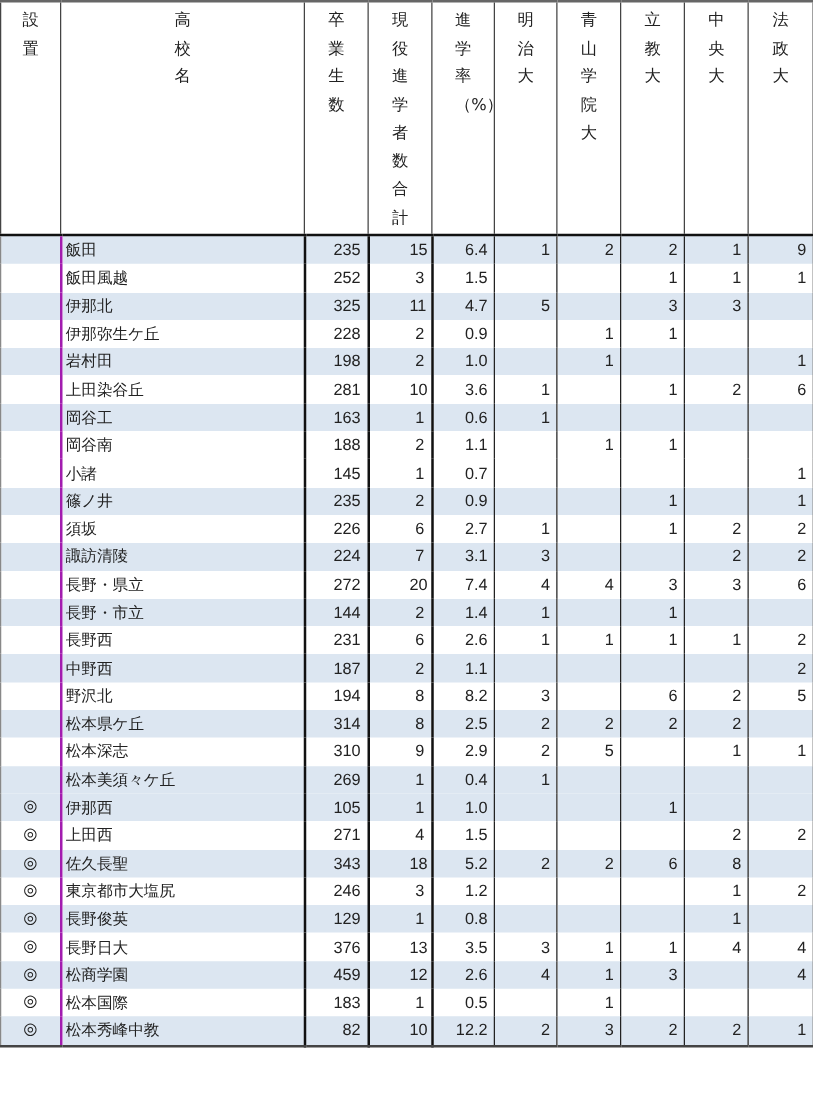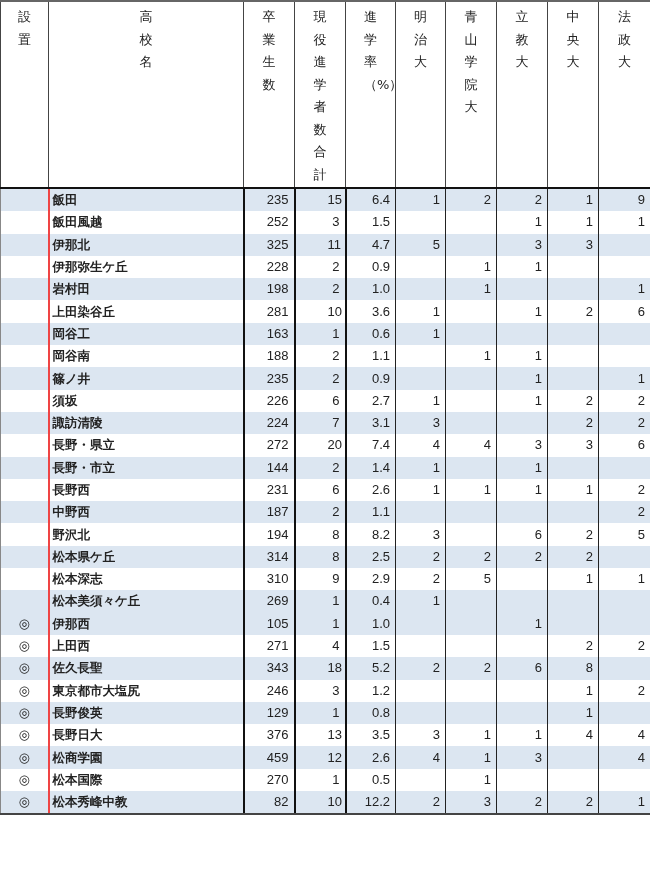--- a/index.html
+++ b/index.html
@@ -29,21 +29,21 @@
     font-family: "Liberation Sans", "DejaVu Sans", sans-serif;
     white-space: nowrap; overflow: hidden;
   }
   td.num { text-align: right; padding-right: 5px; }
   td.name { text-align: left; padding-left: 3px; font-family: "DejaVu Sans", sans-serif; font-size: 12.5px; }
   td.mark { text-align: center; padding: 0; font-family: "DejaVu Sans", sans-serif; }
   tr.even td { background: #dce6f1; }
   tr.odd td { background: #ffffff; }
   tr.last td { border-bottom: 2px solid #444; }
   td.c0 { border-left: 1px solid #888; }
-  td.c1 { border-left: 2px solid #ef4444; border-right: 2px solid #111; font-weight: bold; }
+  td.c1 { border-left: 2px solid #a21caf; border-right: 2px solid #111; }
   td.c2 { border-right: 2px solid #111; }
   td.c3 { border-right: 2px solid #111; padding-left: 32px; }
   td.c9 { border-right: 1px solid #888; }
 </style>
 </head>
 <body>
 
 <table>
   <colgroup>
     <col class="c0">
@@ -161,20 +161,32 @@
         <td class="c1 name">岡谷南</td>
         <td class="c2 num">188</td>
         <td class="c3 num">2</td>
         <td class="c4 num">1.1</td>
         <td class="c5 num"></td>
         <td class="c6 num">1</td>
         <td class="c7 num">1</td>
         <td class="c8 num"></td>
         <td class="c9 num"></td>
       </tr>
+      <tr class="odd">
+        <td class="c0 mark"></td>
+        <td class="c1 name">小諸</td>
+        <td class="c2 num">145</td>
+        <td class="c3 num">1</td>
+        <td class="c4 num">0.7</td>
+        <td class="c5 num"></td>
+        <td class="c6 num"></td>
+        <td class="c7 num"></td>
+        <td class="c8 num"></td>
+        <td class="c9 num">1</td>
+      </tr>
       <tr class="even">
         <td class="c0 mark"></td>
         <td class="c1 name">篠ノ井</td>
         <td class="c2 num">235</td>
         <td class="c3 num">2</td>
         <td class="c4 num">0.9</td>
         <td class="c5 num"></td>
         <td class="c6 num"></td>
         <td class="c7 num">1</td>
         <td class="c8 num"></td>
@@ -380,21 +392,21 @@
         <td class="c4 num">2.6</td>
         <td class="c5 num">4</td>
         <td class="c6 num">1</td>
         <td class="c7 num">3</td>
         <td class="c8 num"></td>
         <td class="c9 num">4</td>
       </tr>
       <tr class="odd">
         <td class="c0 mark">◎</td>
         <td class="c1 name">松本国際</td>
-        <td class="c2 num">270</td>
+        <td class="c2 num">183</td>
         <td class="c3 num">1</td>
         <td class="c4 num">0.5</td>
         <td class="c5 num"></td>
         <td class="c6 num">1</td>
         <td class="c7 num"></td>
         <td class="c8 num"></td>
         <td class="c9 num"></td>
       </tr>
       <tr class="even last">
         <td class="c0 mark">◎</td>

